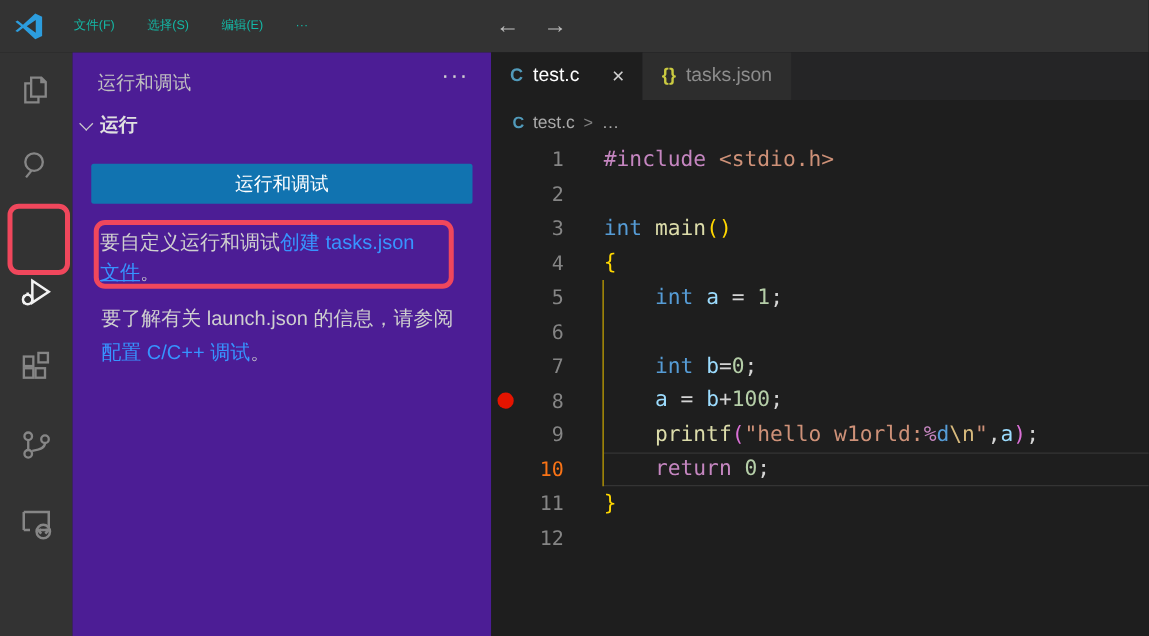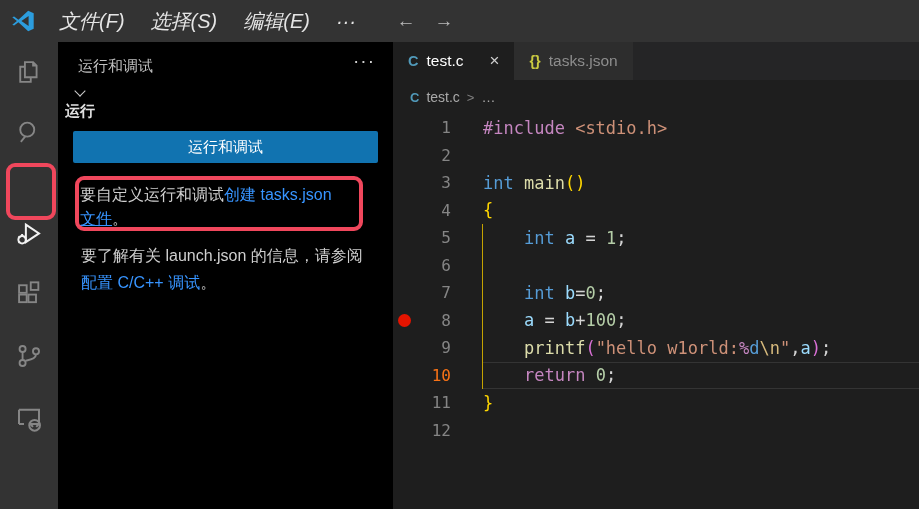--- a/index.html
+++ b/index.html
@@ -4,44 +4,44 @@
 <style>
   * { margin:0; padding:0; box-sizing:border-box; }
   html,body { width:919px; height:509px; overflow:hidden; background:#1e1e1e;
     font-family:"Liberation Sans", sans-serif; }
   body { position:relative; }
 
   
   .titlebar { position:absolute; left:0; top:0; width:919px; height:42px; background:#333333; }
   .vslogo { position:absolute; left:11px; top:9px; width:24px; height:24px; }
   .menubar { position:absolute; left:46px; top:0; height:42px; display:flex; align-items:center; }
-  .menu-item { color:#e5e5e5; font-size:20px; padding:0 13px; line-height:42px; cursor:default;font-style:italic; }
+  .menu-item { color:#14b8a6; font-size:10px; padding:0 13px; line-height:42px; cursor:default; }
   .nav-arrows { position:absolute; left:394px; top:0; height:42px; display:flex; align-items:center; gap:14px; }
   .nav-arrow { color:#bdbdbd; font-size:19px; width:24px; text-align:center; }
   .searchbox { position:absolute; left:470px; top:8px; width:444px; height:26px;
     background:#3c3c3c; border:1px solid #5f5f5f; border-radius:6px;
     display:flex; align-items:center; justify-content:center; gap:7px;
     color:#c8c8c8; font-size:14.5px; }
 
   
   .activitybar { position:absolute; left:0; top:42px; width:58px; height:467px; background:#333333; }
   .ab-icon { position:absolute; left:0; width:58px; height:44px; display:flex; align-items:center; justify-content:center; }
   .ab-icon svg { stroke:#868686; fill:none; stroke-width:1.6; }
   .ab-icon.active svg { stroke:#f2f2f2; }
 
   
   .annotation { position:absolute; border:4px solid var(--annotation); border-radius:9px; z-index:50; pointer-events:none; }
   .ann-icon { left:6px; top:163px; width:50px; height:57px; }
   .ann-text { left:75px; top:176px; width:288px; height:55px; }
 
   
-  .sidebar { position:absolute; left:58px; top:42px; width:335px; height:467px; background:#000000; color:#cccccc; }
+  .sidebar { position:absolute; left:58px; top:42px; width:335px; height:467px; background:#4c1d95; color:#cccccc; }
   .sb-title { position:absolute; left:20px; top:15px; font-size:15px; color:#c0c0c0; }
   .sb-actions { position:absolute; right:18px; top:8px; font-size:19px; letter-spacing:1px; color:#d0d0d0; cursor:pointer; }
-  .sb-section { position:absolute; left:7px; top:49px; display:flex; align-items:center; gap:7px; font-size:15px; font-weight:bold; color:#e0e0e0;flex-direction:column; }
+  .sb-section { position:absolute; left:7px; top:49px; display:flex; align-items:center; gap:7px; font-size:15px; font-weight:bold; color:#e0e0e0; }
   .chev { width:8px; height:8px; border-right:1.6px solid #cccccc; border-bottom:1.6px solid #cccccc; transform:rotate(45deg); margin-top:-4px; }
   .run-btn { position:absolute; left:15px; top:89px; width:305px; height:32px;
     background:var(--button); color:#ffffff; font-size:15px; border:none; border-radius:2px;
     font-family:"Liberation Sans", sans-serif; cursor:pointer; }
   .hint { position:absolute; font-size:16px; line-height:24px; color:#cfcfcf; }
   .hint1 { left:22px; top:141px; width:272px; }
   .hint2 { left:23px; top:200px; width:288px; line-height:27px; }
   .lnk { color:var(--link); cursor:pointer; }
   .lnk-u { color:var(--link); text-decoration:underline; cursor:pointer; }
 

